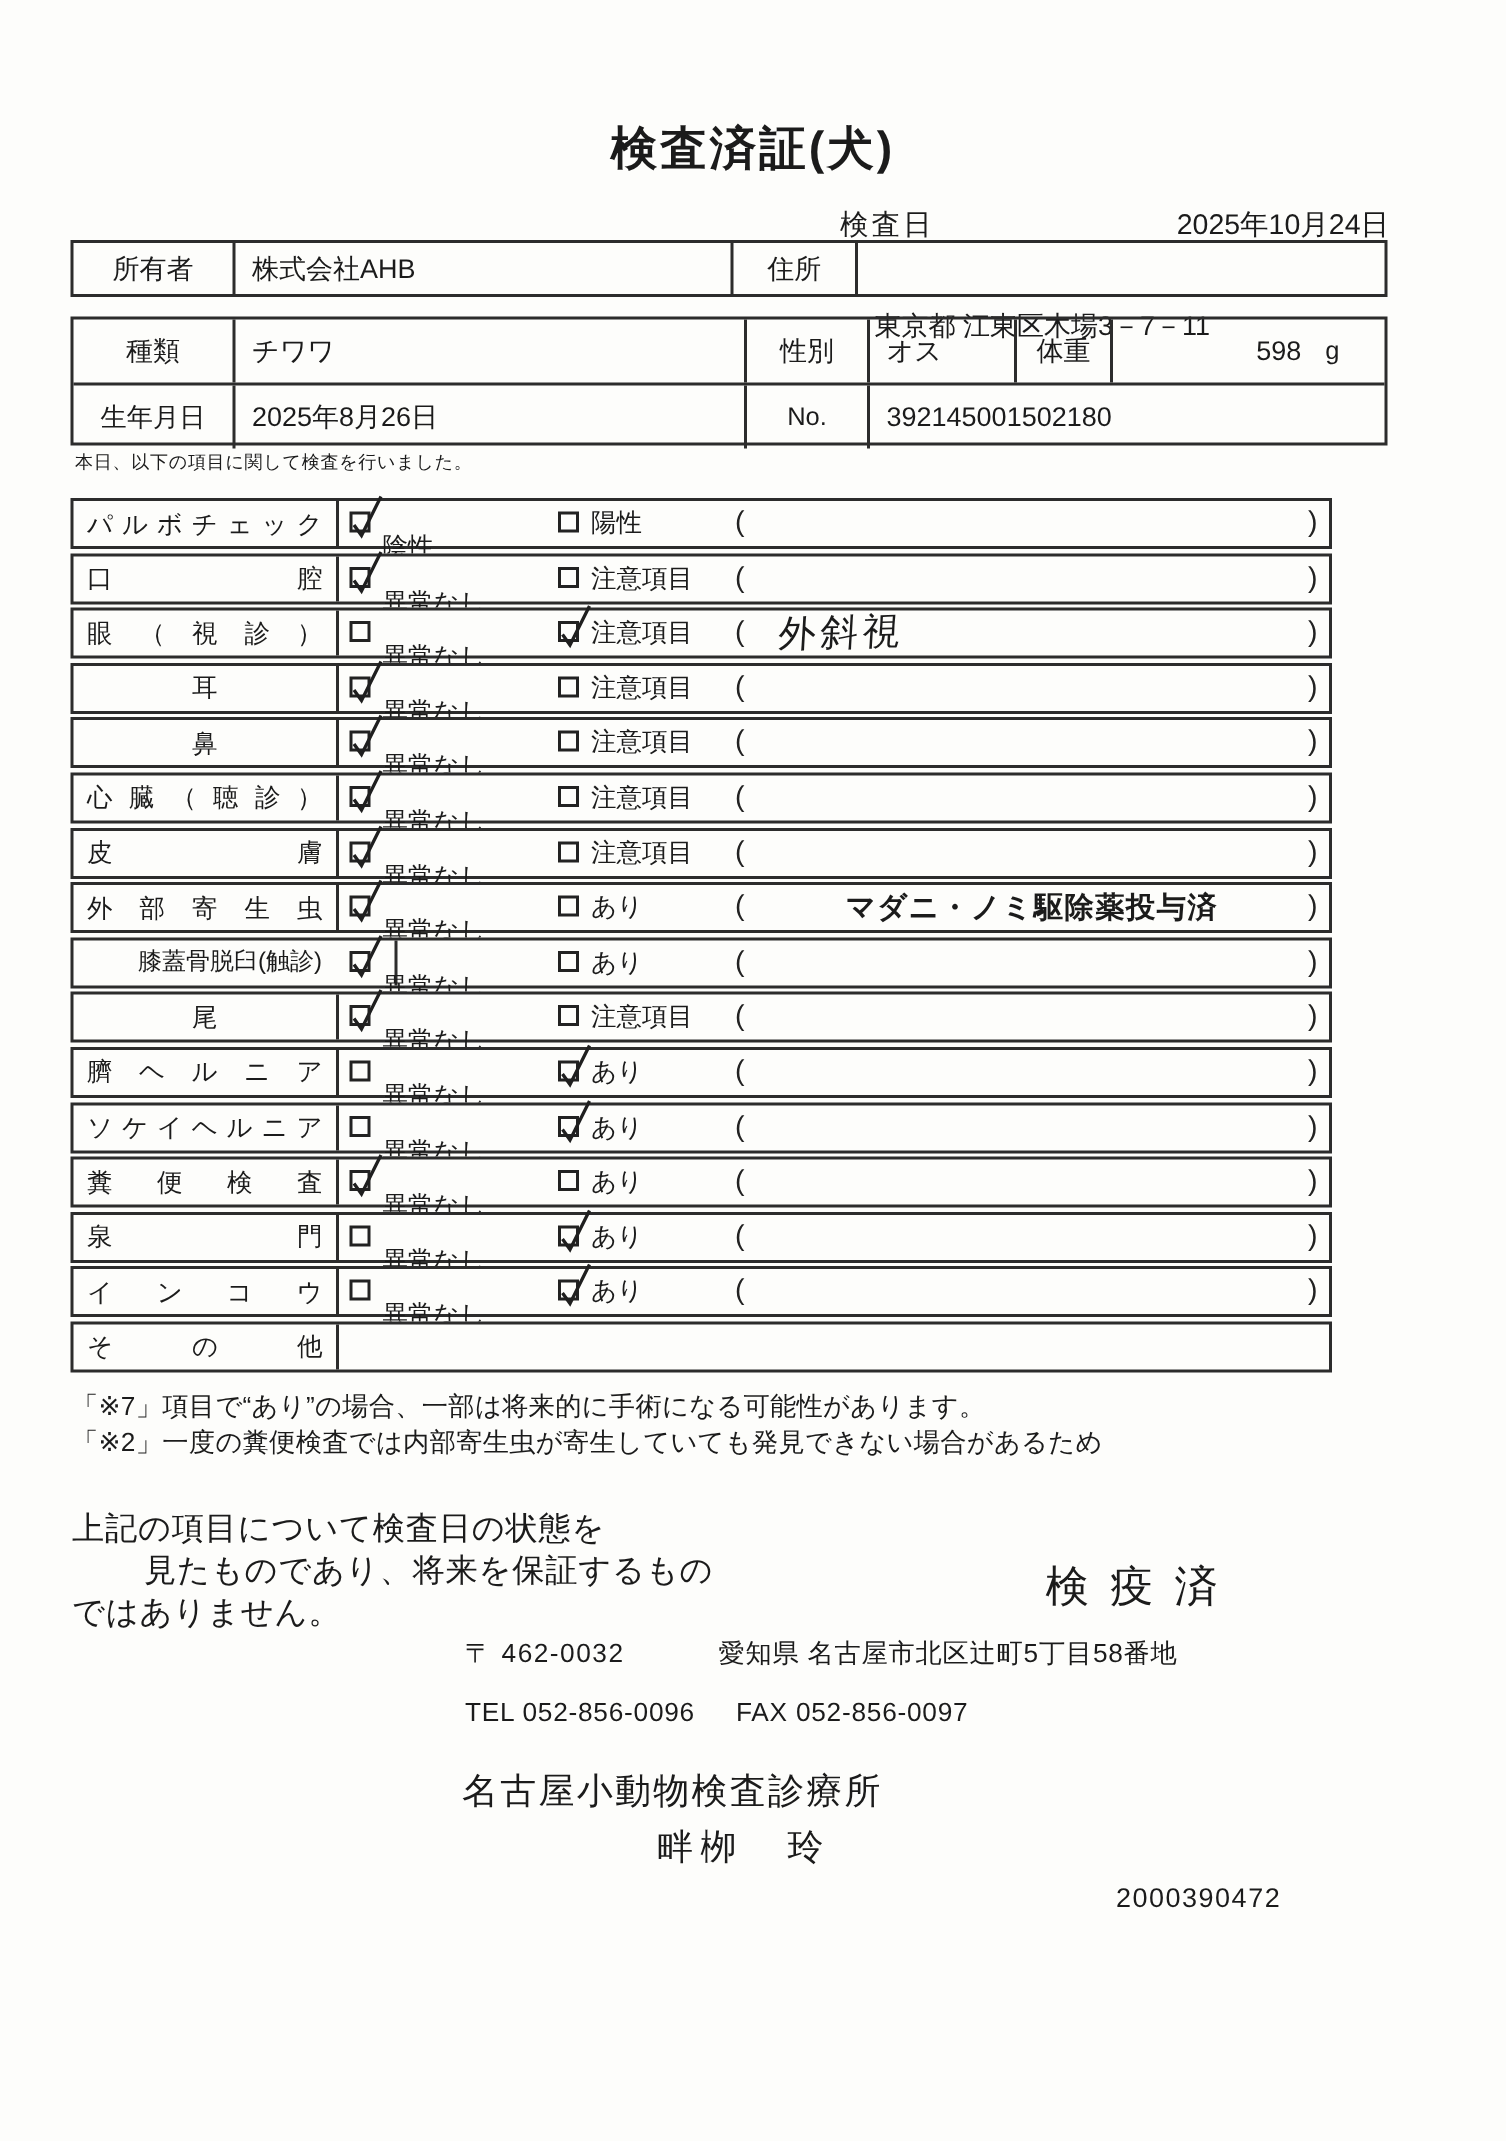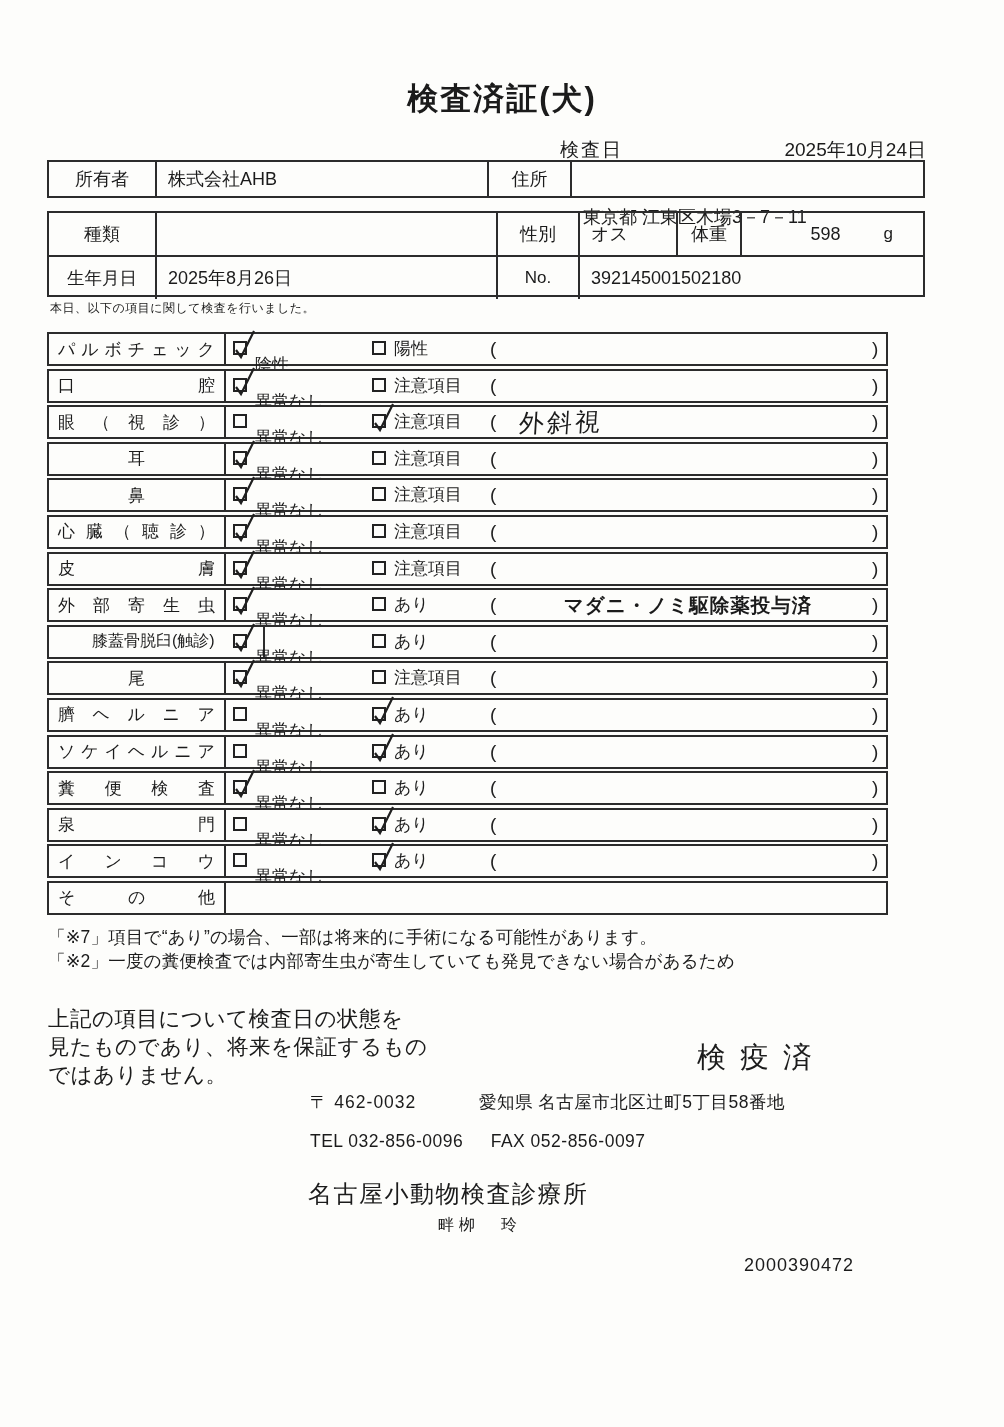--- a/index.html
+++ b/index.html
@@ -47,30 +47,30 @@
   .par{position:absolute;top:0;height:30px;line-height:30px;font-size:19px;color:#222;}
   .par.open{left:264px;} .par.close{left:646px;}
   .comment{position:absolute;top:0;height:30px;line-height:30px;}
   .comment.printed{left:282px;width:360px;text-align:center;font-weight:700;font-size:19.5px;letter-spacing:1px;}
   .comment.handwritten{left:293px;font-size:25px;letter-spacing:3px;transform:rotate(-1.5deg) skewX(-5deg);font-weight:500;}
   
   .fnote{left:48px;font-size:17.5px;letter-spacing:.2px;}
   .fn1{top:925px;} .fn2{top:949px;} .fn3{top:973px;padding-left:59px;}
   
   .disc{left:48px;font-size:21.5px;letter-spacing:.5px;}
-  .d1{top:1004px;} .d2{top:1032px;} .d3{top:1060px;}
+  .d1{top:1004px;} .d2{top:1032px;margin-left:48px;} .d3{top:1060px;}
   
   .stamp{left:697px;top:1038px;font-size:29px;letter-spacing:14px;font-weight:500;white-space:nowrap;}
   
   .postal{left:310px;top:1090px;font-size:17.5px;letter-spacing:1px;}
   .clinic-addr{left:479px;top:1090px;font-size:17.5px;letter-spacing:.5px;}
   .telfax{left:310px;top:1131px;font-size:17.5px;letter-spacing:.5px;}
   .telfax .fax{margin-left:22px;}
   .clinic-name{left:308px;top:1178px;font-size:24px;letter-spacing:1.5px;font-weight:500;}
-  .vet-name{left:438px;top:1215px;font-size:16px;letter-spacing:5px;}
+  .vet-name{left:438px;top:1215px;font-size:24px;letter-spacing:5px;}
   .serial{left:744px;top:1255px;font-size:18px;letter-spacing:1px;}
 </style>
 </head>
 <body>
 
 <div class="page">
 
   <div class="abs doc-title">検査済証(犬)</div>
 
   <div class="abs insp-label">検査日</div>
@@ -79,24 +79,25 @@
   <div class="abs tbl" id="ownerRow">
     <div class="cell center br" style="left:0;width:108px;">所有者</div>
     <div class="cell pad" style="left:108px;width:330px;">株式会社AHB</div>
     <div class="cell center bl br" style="left:438px;width:85px;">住所</div>
     <div class="cell pad" style="left:523px;width:355px;margin-top:38px;">東京都 江東区木場3－7－11</div>
   </div>
 
   <div class="abs tbl" id="infoTable">
     <div class="info-row">
       <div class="cell center br" style="left:0;width:108px;">種類</div>
+      <div class="cell pad" style="left:108px;width:339px;">チワワ</div>
       <div class="cell center bl br" style="left:447px;width:84px;">性別</div>
       <div class="cell pad br" style="left:531px;width:98px;">オス</div>
       <div class="cell center br" style="left:629px;width:64px;">体重</div>
-      <div class="cell weight-val" style="left:693px;width:185px;gap:27px;">
+      <div class="cell weight-val" style="left:693px;width:185px;">
         <span>598</span>
         <span class="unit">g</span>
       </div>
     </div>
     <div class="info-row r2">
       <div class="cell center br" style="left:0;width:108px;font-size:17.5px;">生年月日</div>
       <div class="cell pad" style="left:108px;width:339px;">2025年8月26日</div>
       <div class="cell center bl br" style="left:447px;width:84px;font-size:17px;">No.</div>
       <div class="cell pad" style="left:531px;width:347px;">392145001502180</div>
     </div>
@@ -407,20 +408,20 @@
 
   <div class="abs disc d1">上記の項目について検査日の状態を</div>
   <div class="abs disc d2">見たものであり、将来を保証するもの</div>
   <div class="abs disc d3">ではありません。</div>
 
   <div class="abs stamp">検疫済</div>
 
   <div class="abs postal">〒 462-0032</div>
   <div class="abs clinic-addr">愛知県 名古屋市北区辻町5丁目58番地</div>
   <div class="abs telfax">
-    <span>TEL 032-856-0096</span>
+    <span>TEL 052-856-0096</span>
     <span class="fax">FAX 052-856-0097</span>
   </div>
   <div class="abs clinic-name">名古屋小動物検査診療所</div>
   <div class="abs vet-name">畔栁　玲</div>
   <div class="abs serial">2000390472</div>
 
 </div>
 
 </body></html>

